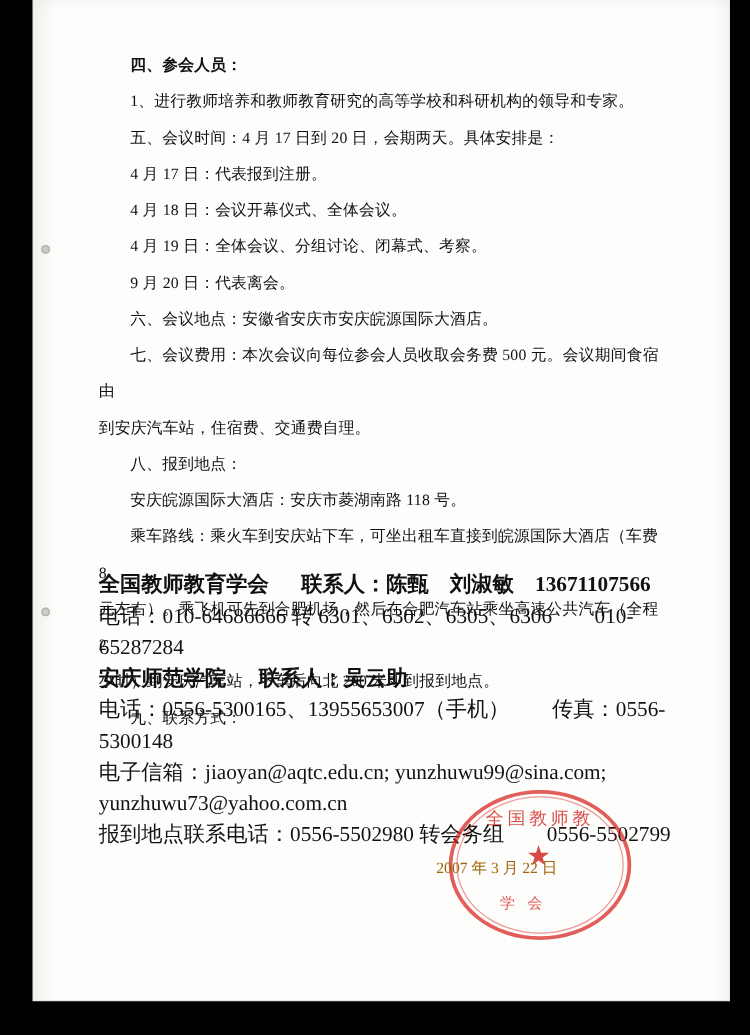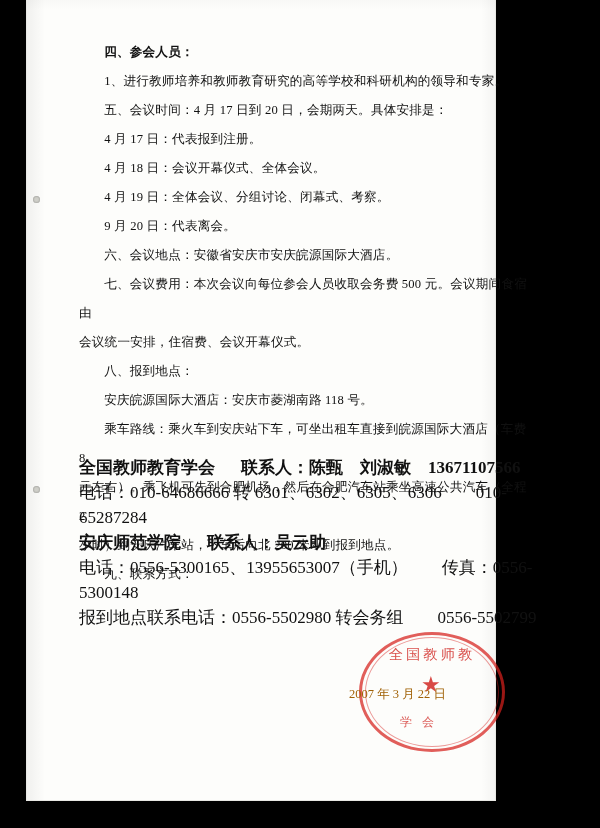--- a/index.html
+++ b/index.html
@@ -12,21 +12,21 @@
     width: 600px;
     height: 828px;
     background: #000;
     overflow: hidden;
     font-family: "Liberation Serif", "DejaVu Serif", serif;
   }
   #paper {
     position: absolute;
     left: 27px;
     top: 0px;
-    width: 468px;
+    width: 556px;
     height: 800px;
     background: #fdfdfb;
     box-shadow: 0 0 0 1px #e8e8e4;
   }
   
   #paper:before {
     content: "";
     position: absolute;
     left: 0; top: 0; right: 0; bottom: 0;
     background:
@@ -160,34 +160,35 @@
     <div id="content">
       <div class="line bold indent">四、参会人员：</div>
       <div class="line indent">1、进行教师培养和教师教育研究的高等学校和科研机构的领导和专家。</div>
       <div class="line indent">五、会议时间：4 月 17 日到 20 日，会期两天。具体安排是：</div>
       <div class="line indent">4 月 17 日：代表报到注册。</div>
       <div class="line indent">4 月 18 日：会议开幕仪式、全体会议。</div>
       <div class="line indent">4 月 19 日：全体会议、分组讨论、闭幕式、考察。</div>
       <div class="line indent">9 月 20 日：代表离会。</div>
       <div class="line indent">六、会议地点：安徽省安庆市安庆皖源国际大酒店。</div>
       <div class="line indent">七、会议费用：本次会议向每位参会人员收取会务费 500 元。会议期间食宿由</div>
-      <div class="line">会议统一安排，住宿费、会议开幕仪式。</div>
+      <div class="line">到安庆汽车站，住宿费、交通费自理。</div>
       <div class="line indent">八、报到地点：</div>
       <div class="line indent">安庆皖源国际大酒店：安庆市菱湖南路 118 号。</div>
       <div class="line indent">乘车路线：乘火车到安庆站下车，可坐出租车直接到皖源国际大酒店（车费 8</div>
       <div class="line">元左右）。乘飞机可先到合肥机场，然后在合肥汽车站乘坐高速公共汽车（全程 2</div>
       <div class="line">小时）到安庆汽车站，下车后向北 200 米即到报到地点。</div>
       <div class="line indent">九、联系方式：</div>
     </div>
 
     <div id="contacts">
       <div class="c-row"><span class="c-bold">全国教师教育学会</span><span class="gap"></span><span class="c-bold">联系人：</span><span class="c-bold">陈甄　刘淑敏　13671107566</span></div>
       <div class="c-row">电话：010-64686666 转 6301、6302、6305、6306　　010-65287284</div>
       <div class="c-row"><span class="c-bold">安庆师范学院</span><span class="gap"></span><span class="c-bold">联系人：</span><span class="c-bold">吴云助</span></div>
       <div class="c-row">电话：0556-5300165、13955653007（手机）　　传真：0556-5300148</div>
+      <div class="c-row">电子信箱：jiaoyan@aqtc.edu.cn; yunzhuwu99@sina.com; yunzhuwu73@yahoo.com.cn</div>
       <div class="c-row">报到地点联系电话：0556-5502980 转会务组　　0556-5502799</div>
     </div>
 
     <div id="seal">
       <div class="ring"></div>
       <div class="ring2"></div>
       <div class="seal-top">全国教师教</div>
       <div class="seal-star">★</div>
       <div class="seal-bottom">学会</div>
       <div class="seal-date">2007 年 3 月 22 日</div>

